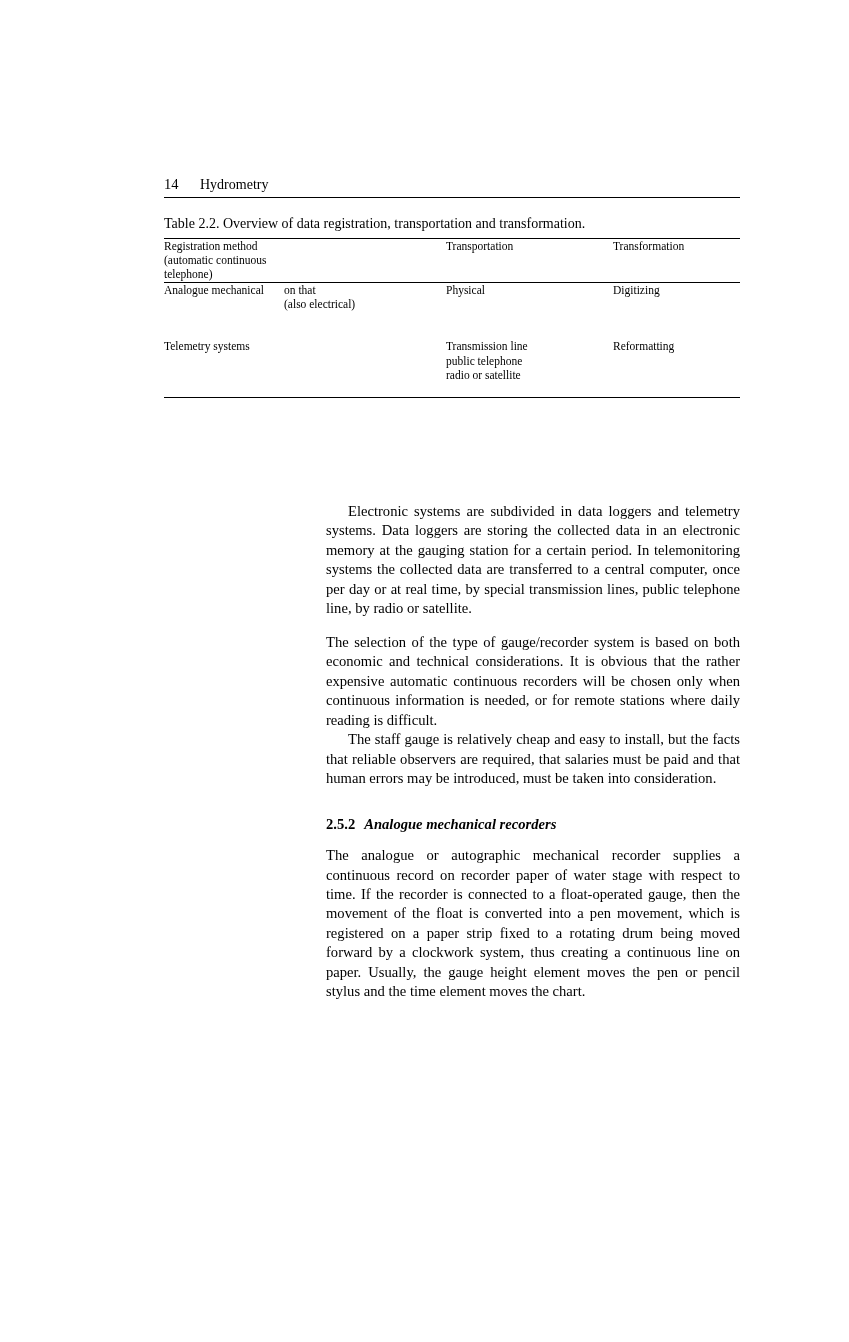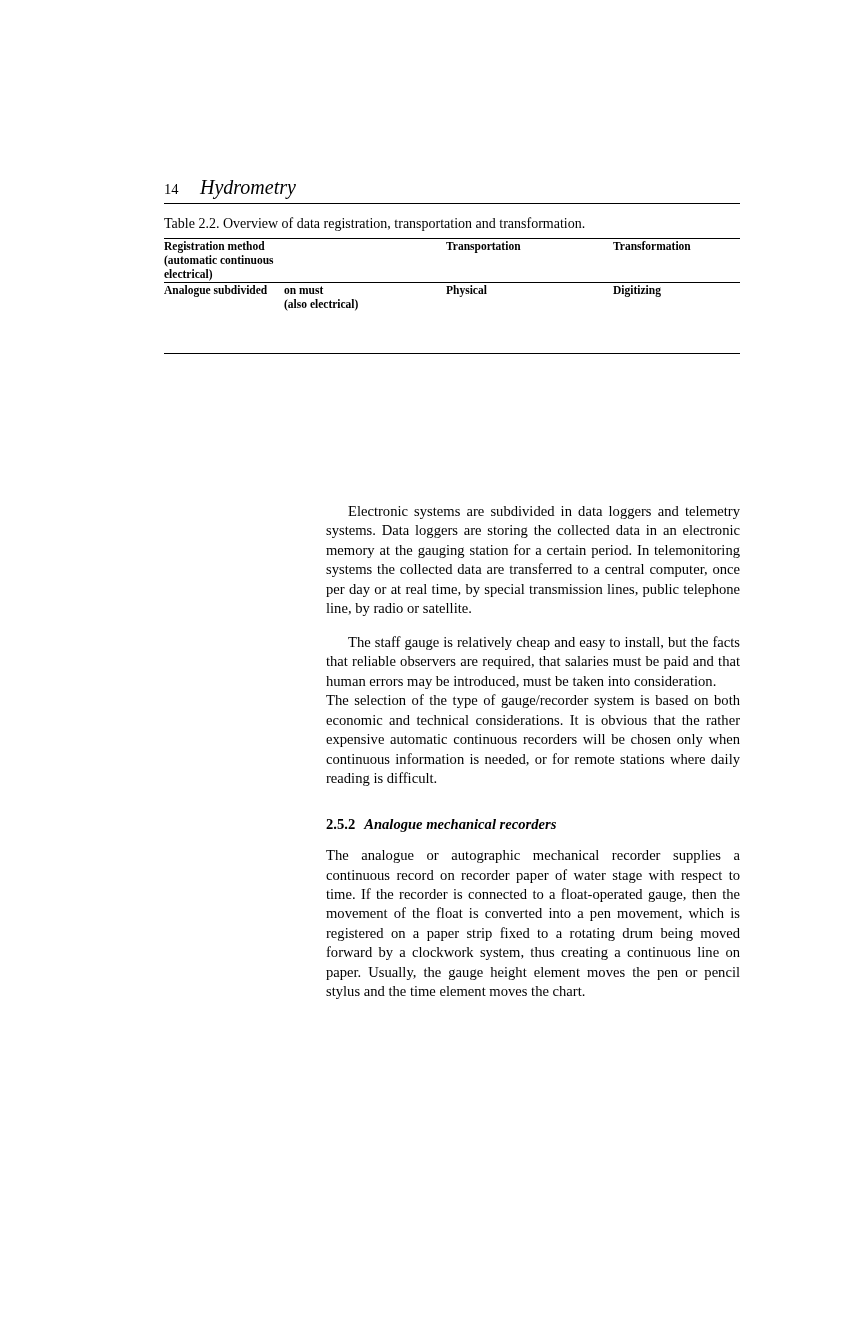--- a/index.html
+++ b/index.html
@@ -33,22 +33,21 @@
     display: flex;
     align-items: baseline;
     font-size: 14.5px;
     padding-bottom: 4px;
   }
   .page-header .folio {
     width: 36px;
     font-family: "Liberation Serif", serif;
   }
   .page-header .running-title {
-    font-style: italic;
-    font-size: 20px;
+    font-size: 14px;
   }
   .rule {
     border-bottom: 1.4px solid #000;
     width: 576px;
   }
   
   .table-block {
     position: absolute;
     left: 148px;
     top: 205px;
@@ -61,21 +60,21 @@
     padding: 0 0 5px 0;
   }
   table.data {
     border-collapse: collapse;
     width: 576px;
     font-size: 11.5px;
   }
   table.data th, table.data td {
     text-align: left;
     vertical-align: top;
-    font-weight: bold;
+    font-weight: normal;
     padding: 0;
   }
   .col1 { width: 120px; }
   .col2 { width: 162px; }
   .col3 { width: 167px; }
   .col4 { width: 127px; }
   .thead-row th {
     padding-top: 10px;
     padding-bottom: 10px;
   }
@@ -131,60 +130,74 @@
       <colgroup>
         <col class="col1">
           <col class="col2">
           <col class="col3">
           <col class="col4">
       </colgroup>
       <thead>
         <tr class="thead-row tbl-top-rule">
           <th>
             <span class="hdr-sub">Registration method</span>
-            <span class="hdr-sub">(automatic continuous electrical)</span>
+            <span class="hdr-sub">(automatic continuous telephone)</span>
           </th>
           <th></th>
           <th>Transportation</th>
           <th>Transformation</th>
         </tr>
       </thead>
       <tbody>
         <tr class="body-row tbl-mid-rule">
           <td>
-            <span class="cell-line">Analogue subdivided</span>
-          </td>
-          <td>
-            <span class="cell-line">on must</span>
+            <span class="cell-line">Analogue mechanical</span>
+          </td>
+          <td>
+            <span class="cell-line">on that</span>
             <span class="cell-line">(also electrical)</span>
           </td>
           <td>
             <span class="cell-line">Physical</span>
           </td>
           <td>
             <span class="cell-line">Digitizing</span>
           </td>
         </tr>
         <tr class="spacer-row">
             <td colspan="4"></td>
           </tr>
         <tr class="spacer-row">
             <td colspan="4"></td>
           </tr>
+        <tr class="body-row">
+          <td>
+            <span class="cell-line">Telemetry systems</span>
+          </td>
+          <td></td>
+          <td>
+            <span class="cell-line">Transmission line</span>
+            <span class="cell-line">public telephone</span>
+            <span class="cell-line">radio or satellite</span>
+          </td>
+          <td>
+            <span class="cell-line">Reformatting</span>
+          </td>
+        </tr>
         <tr class="spacer-row">
             <td colspan="4"></td>
           </tr>
       </tbody>
     </table>
     <div class="rule"></div>
   </div>
 
   <div class="body-col">
     <p class="para first-indent">Electronic systems are subdivided in data loggers and telemetry systems. Data loggers are storing the collected data in an electronic memory at the gauging station for a certain period. In telemonitoring systems the collected data are transferred to a central computer, once per day or at real time, by special transmission lines, public telephone line, by radio or satellite.</p>
+    <p class="para tight">The selection of the type of gauge/recorder system is based on both economic and technical considerations. It is obvious that the rather expensive automatic continuous recorders will be chosen only when continuous information is needed, or for remote stations where daily reading is difficult.</p>
     <p class="para indent">The staff gauge is relatively cheap and easy to install, but the facts that reliable observers are required, that salaries must be paid and that human errors may be introduced, must be taken into consideration.</p>
-    <p class="para tight">The selection of the type of gauge/recorder system is based on both economic and technical considerations. It is obvious that the rather expensive automatic continuous recorders will be chosen only when continuous information is needed, or for remote stations where daily reading is difficult.</p>
     <h3 class="sec-head">
       <span class="sec-num">2.5.2</span><span class="sec-title">Analogue mechanical recorders</span>
     </h3>
     <p class="para">The analogue or autographic mechanical recorder supplies a continuous record on recorder paper of water stage with respect to time. If the recorder is connected to a float-operated gauge, then the movement of the float is converted into a pen movement, which is registered on a paper strip fixed to a rotating drum being moved forward by a clockwork system, thus creating a continuous line on paper. Usually, the gauge height element moves the pen or pencil stylus and the time element moves the chart.</p>
   </div>
 
 </div>
 
 </body></html>

